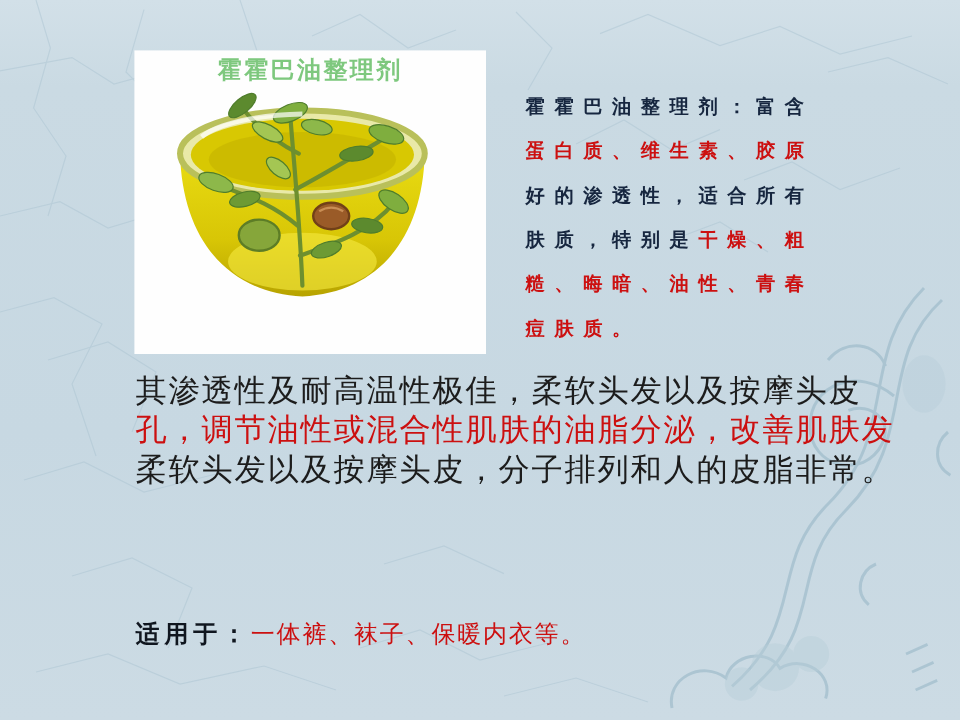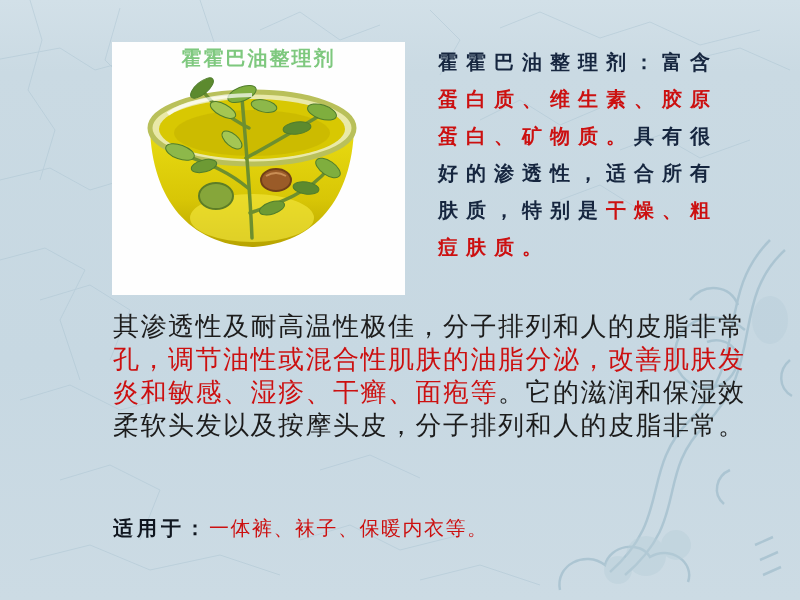--- a/index.html
+++ b/index.html
@@ -18,23 +18,23 @@
   }
   .photo-caption{
     position:absolute;left:0;top:3px;width:100%;
     text-align:center;font-weight:bold;font-size:20px;letter-spacing:2px;
     color:#7ec87e;font-family:Liberation Mono, monospace;
   }
   .bowl-svg{position:absolute;left:12px;top:26px;}
 
   
   .intro-block{
-    position:absolute;left:438px;top:44px;width:352px;
+    position:absolute;left:438px;top:70px;width:352px;
     font-family:"DejaVu Serif",serif;font-weight:bold;
-    font-size:20px;line-height:37px;letter-spacing:8px;
+    font-size:16px;line-height:37px;letter-spacing:8px;
   }
   
   .body-block{
     position:absolute;left:113px;top:310px;width:660px;
     font-family:"DejaVu Serif",serif;
     font-size:26px;line-height:33px;letter-spacing:1.5px;
   }
   
   .usage-line{
     position:absolute;left:113px;top:511px;width:660px;
@@ -142,30 +142,29 @@
       <path d="M142,108 q10,-6 20,0" stroke="#c98e55" stroke-width="2" fill="none"></path>
       <ellipse cx="92" cy="128" rx="17" ry="13" fill="#86a63a" stroke="#5d7d26" stroke-width="2"></ellipse>
 
       <path d="M44,46 A95,30 0 0 1 128,27" stroke="#ffffff" stroke-width="4" fill="none" opacity="0.7"></path>
     </svg>
   </div>
 
   <div class="intro-block">
       <div class="tline"><span class="c-dark">霍霍巴油整理剂：富含</span></div>
       <div class="tline"><span class="c-red">蛋白质、维生素、胶原</span></div>
-      <div class="tline"><span class="c-red">蛋白、矿物质。</span><span class="c-dark">具有很</span></div>
       <div class="tline"><span class="c-dark">好的渗透性，适合所有</span></div>
       <div class="tline"><span class="c-dark">肤质，特别是</span><span class="c-red">干燥、粗</span></div>
+      <div class="tline"><span class="c-red">糙、晦暗、油性、青春</span></div>
       <div class="tline"><span class="c-red">痘肤质。</span></div>
     </div>
 
   <div class="body-block">
-      <div class="tline"><span class="c-black">其渗透性及耐高温性极佳，分子排列和人的皮脂非常</span></div>
+      <div class="tline"><span class="c-black">其渗透性及耐高温性极佳，柔软头发以及按摩头皮</span></div>
       <div class="tline"><span class="c-red">孔，调节油性或混合性肌肤的油脂分泌，改善肌肤发</span></div>
-      <div class="tline"><span class="c-red">炎和敏感、湿疹、干癣、面疱等</span><span class="c-black">。它的滋润和保湿效</span></div>
       <div class="tline"><span class="c-black">柔软头发以及按摩头皮，分子排列和人的皮脂非常。</span></div>
     </div>
 
   <div class="usage-line">
       <div class="tline"><span class="c-label">适用于：</span><span class="c-red">一体裤、袜子、保暖内衣等。</span></div>
     </div>
 
 </div>
 
 </body></html>

